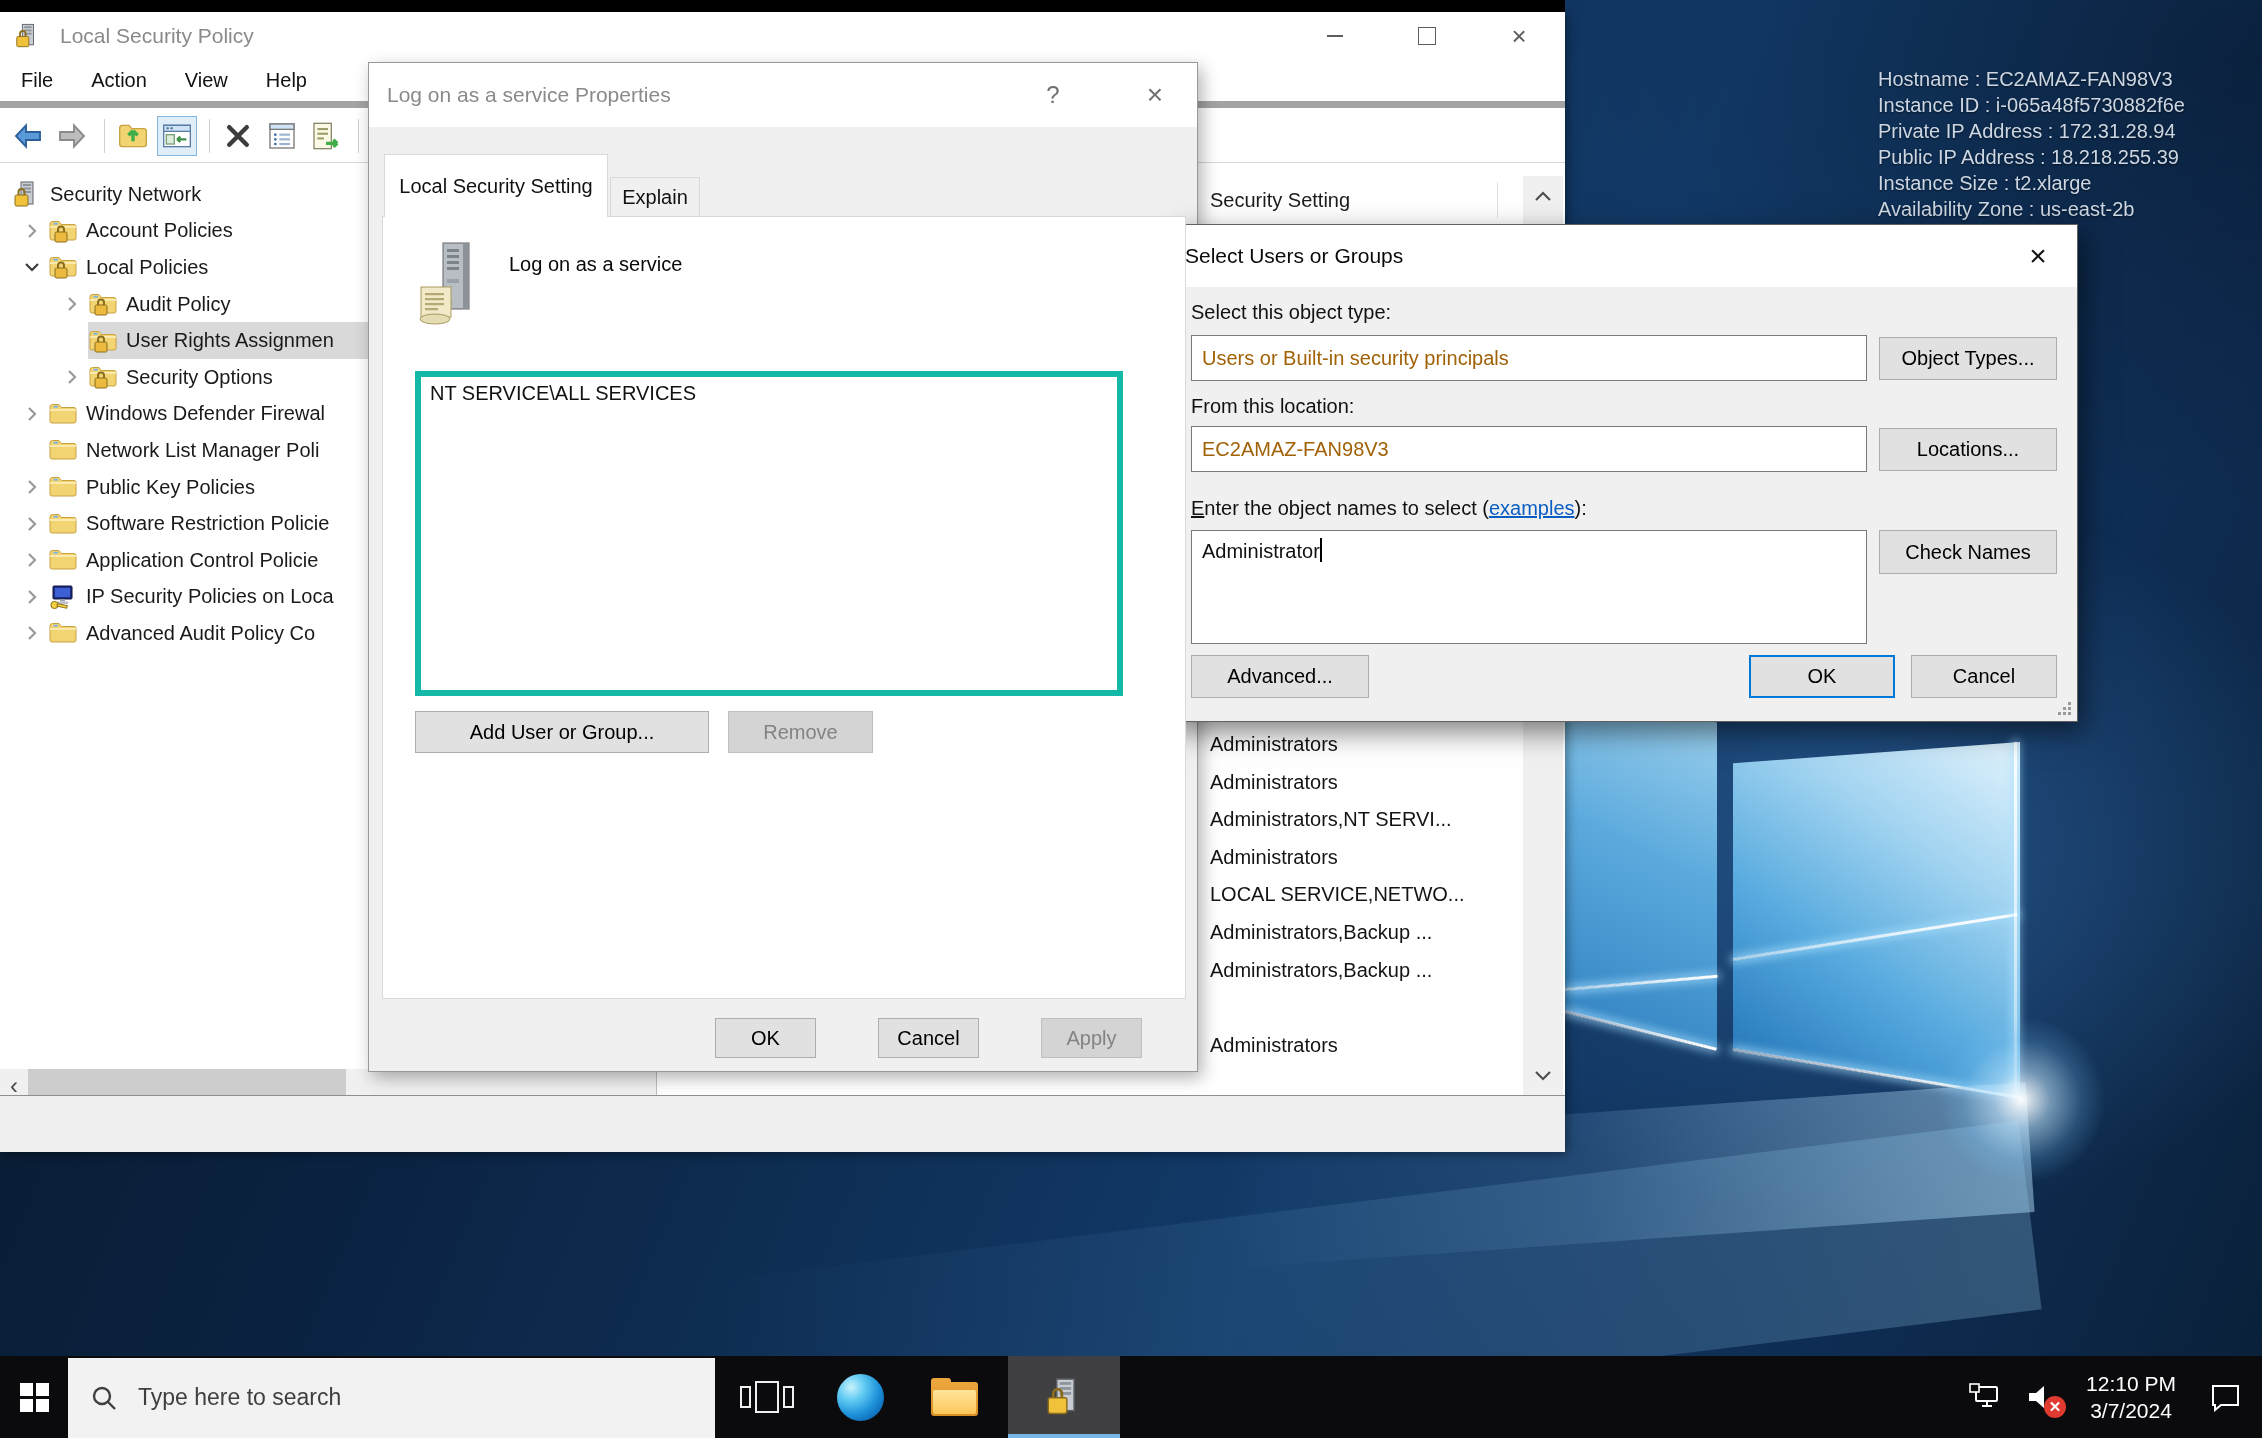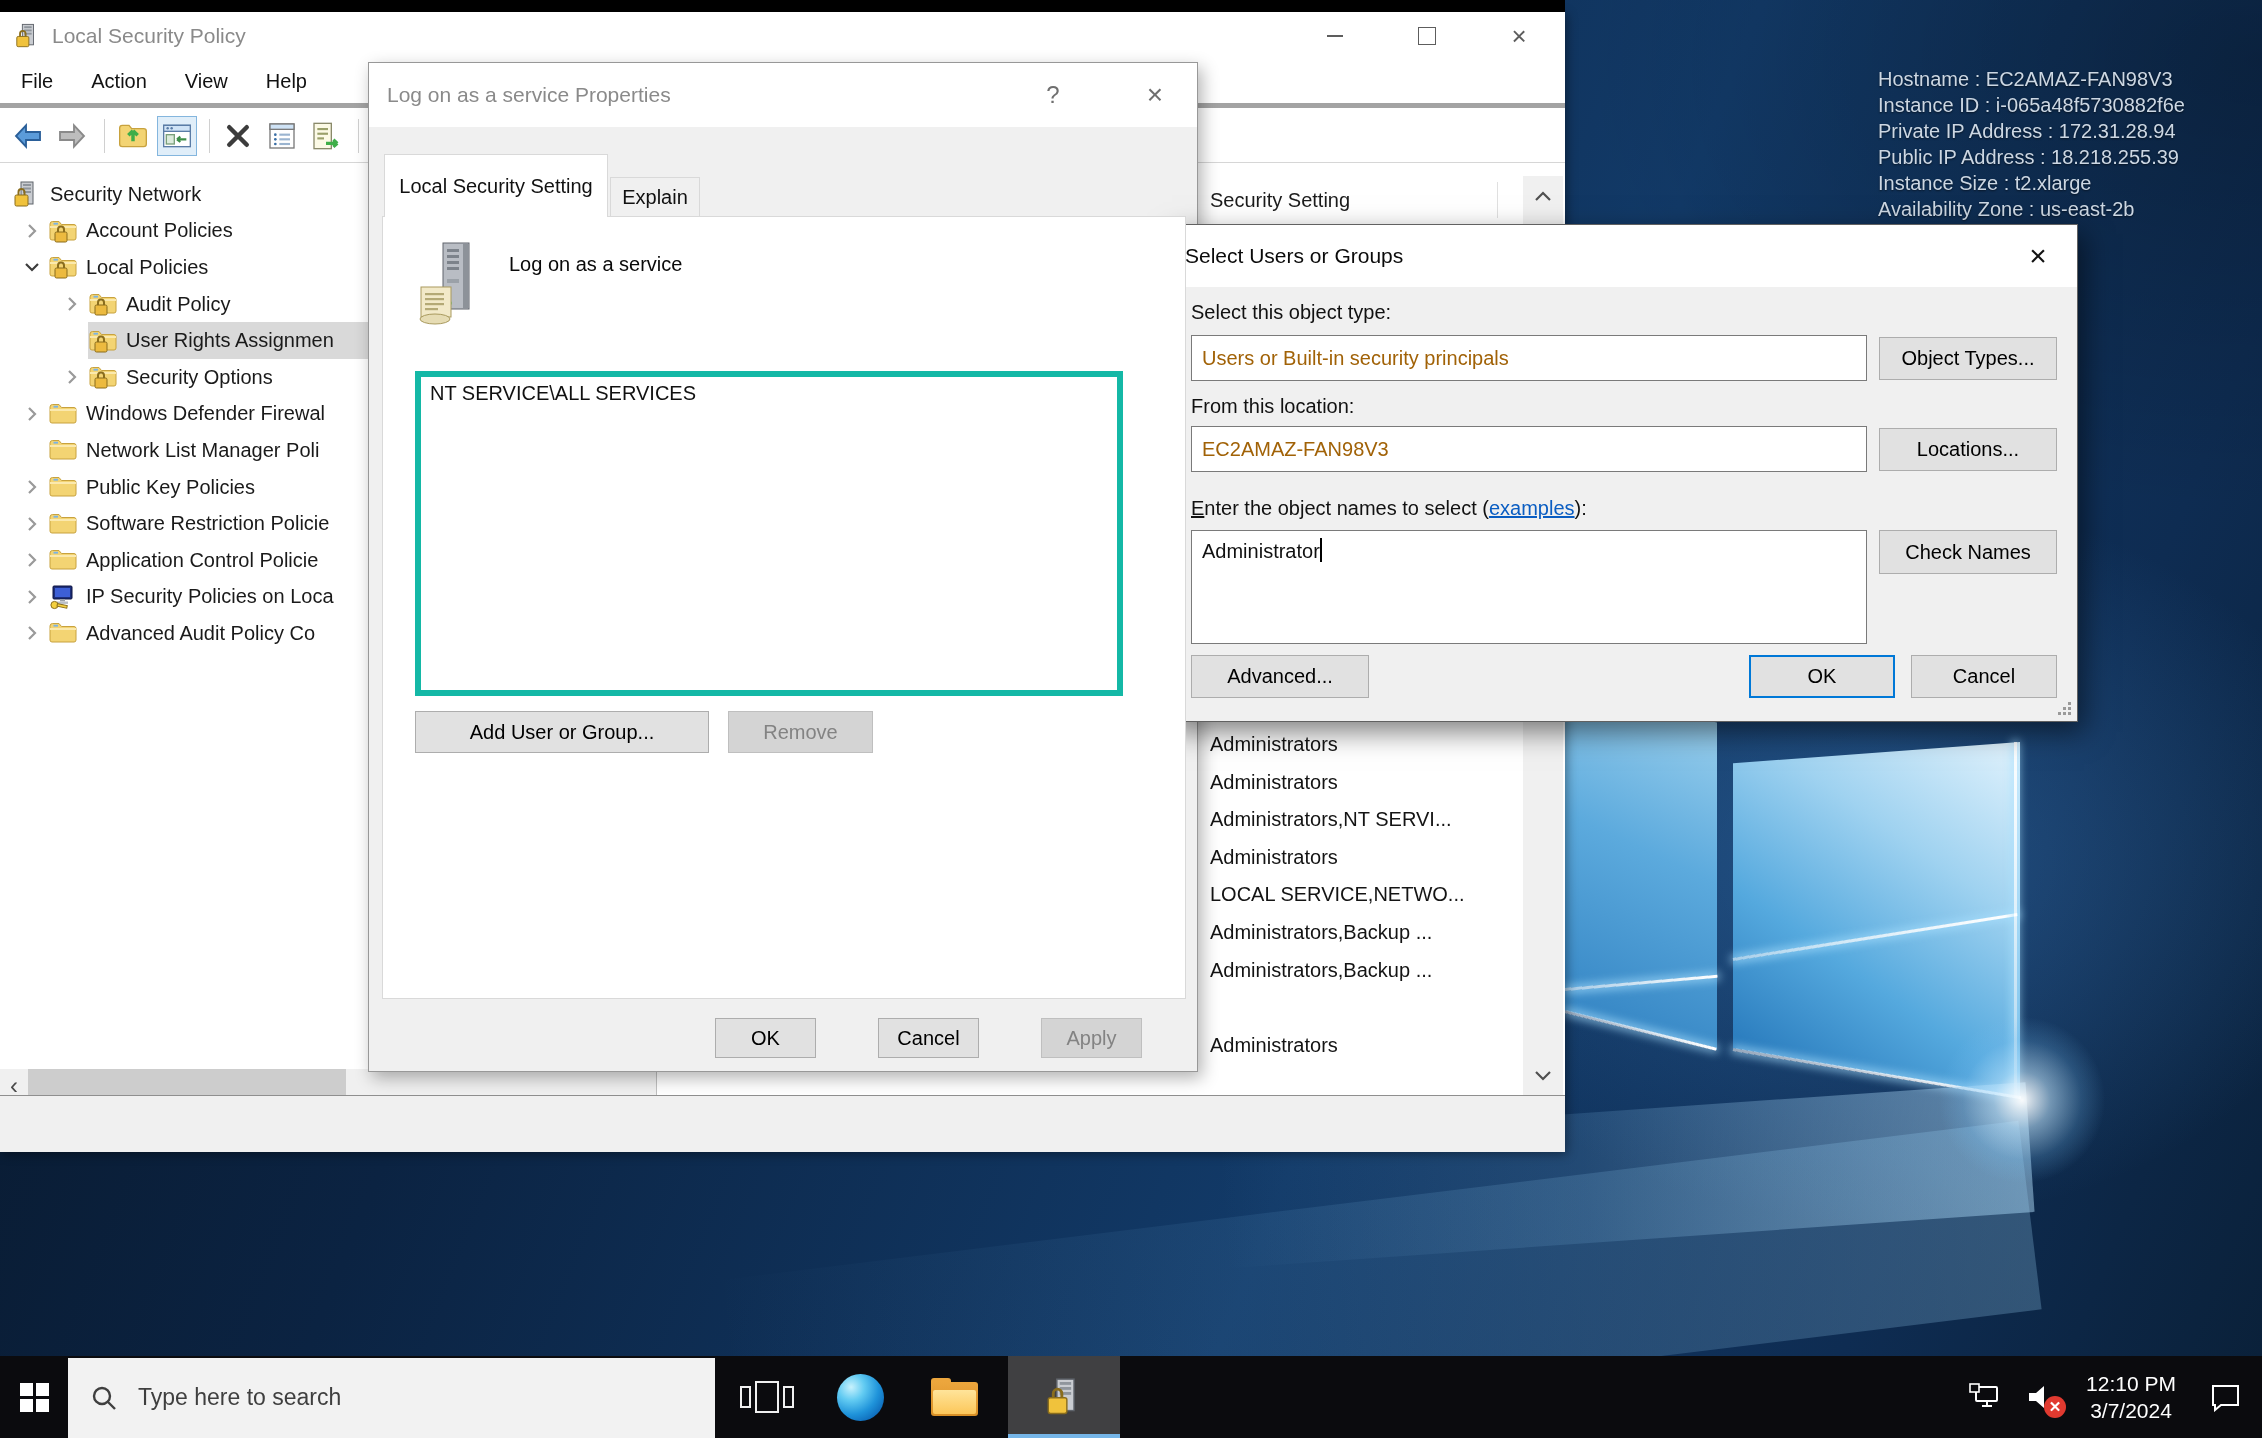--- a/index.html
+++ b/index.html
@@ -38,28 +38,28 @@
   .beam2{position:absolute;left:480px;top:1120px;width:1550px;height:190px;transform:rotate(-7deg);transform-origin:right center;
     background:linear-gradient(to left,rgba(150,205,240,.28),rgba(120,185,232,.10) 50%,transparent 85%);}
   .info-block{position:absolute;left:1878px;top:66px;color:#ccd7e3;font-size:20px;line-height:26px;
     text-shadow:0 1px 2px rgba(0,0,0,.55);}
   
   .top-strip{position:absolute;left:0;top:0;width:1565px;height:12px;background:#000;}
   
   .main-window{position:absolute;left:0;top:12px;width:1565px;height:1140px;background:#fff;
     box-shadow:2px 2px 10px rgba(0,0,0,.4);}
   .mw-titlebar{position:absolute;left:0;top:0;width:100%;height:48px;background:#fff;display:flex;align-items:center;}
-  .mw-title{color:#8a8a8a;font-size:21px;margin-left:12px;}
+  .mw-title{color:#8a8a8a;font-size:21px;margin-left:20px;}
   .mw-appicon{margin-left:14px;width:26px;height:26px;}
   .capbtns{position:absolute;right:0;top:0;height:48px;display:flex;}
   .capbtn{width:92px;height:48px;display:flex;align-items:center;justify-content:center;color:#5d5d5d;}
   .glyph-min{width:16px;height:2px;background:#5d5d5d;}
   .glyph-max{width:16px;height:16px;border:1.5px solid #5d5d5d;}
   .glyph-x{font-size:26px;line-height:26px;color:#5d5d5d;}
-  .mw-menubar{position:absolute;left:0;top:48px;width:100%;height:48px;background:#fff;border-bottom:5px solid #a3a3a3;
+  .mw-menubar{position:absolute;left:0;top:48px;width:100%;height:48px;background:#fff;border-bottom:7px solid #a3a3a3;
     display:flex;align-items:center;padding-left:7px;box-sizing:border-box;font-size:20px;color:#111;}
   .menu-item{padding:0 14px;margin-right:10px;}
   .mw-toolbar{position:absolute;left:0;top:97px;width:100%;height:54px;background:#fff;border-bottom:1px solid #d6d6d6;
     display:flex;align-items:center;padding-left:8px;box-sizing:border-box;}
   .tb-icon{width:40px;height:40px;display:flex;align-items:center;justify-content:center;margin-right:4px;}
   .tb-sep{width:1px;height:34px;background:#d0d0d0;margin:0 8px;}
   .tb-selected{background:#e0eef9;border:1px solid #84b6de;box-sizing:border-box;}
   
   .tree-panel{position:absolute;left:0;top:152px;width:657px;height:942px;background:#fff;border-right:1px solid #c0c0c0;box-sizing:border-box;overflow:hidden;}
   .tree-list{position:absolute;left:0;top:12px;width:100%;}

